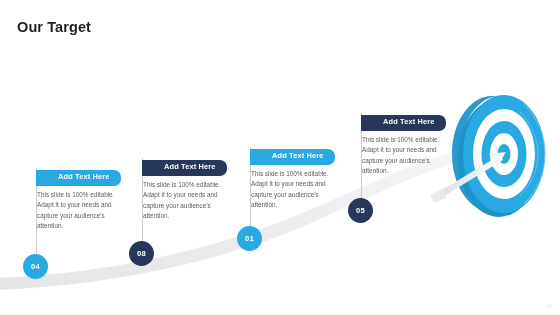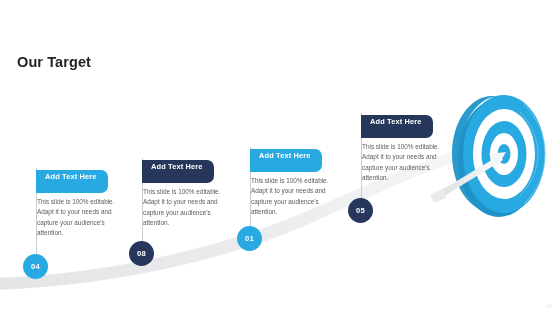--- a/index.html
+++ b/index.html
@@ -23,43 +23,42 @@
   
   .slide-title {
     position: absolute;
     left: 17px;
     top: 20px;
     font-size: 14.5px;
     font-weight: bold;
     color: #231f20;
     letter-spacing: 0.1px;
     line-height: 1;
-    margin-top: 35px;
   }
 
   
   .art-layer {
     position: absolute;
     left: 0;
     top: 0;
     width: 560px;
     height: 315px;
     pointer-events: none;
   }
 
   
   .step {
     position: absolute;
     width: 92px;
   }
   .step-pill {
     display: inline-block;
-    height: 23px;
+    height: 16px;
     line-height: 13px;
-    padding: 0 11px 0 9px;
+    padding: 0 11px 0 22px;
     border-radius: 0 7px 7px 0;
     color: #ffffff;
     font-size: 7.4px;
     font-weight: bold;
     white-space: nowrap;
     letter-spacing: 0.15px;
     box-sizing: content-box;
   }
   .pill-blue  { background: #29a9e1; }
   .pill-navy  { background: #27375c; }

